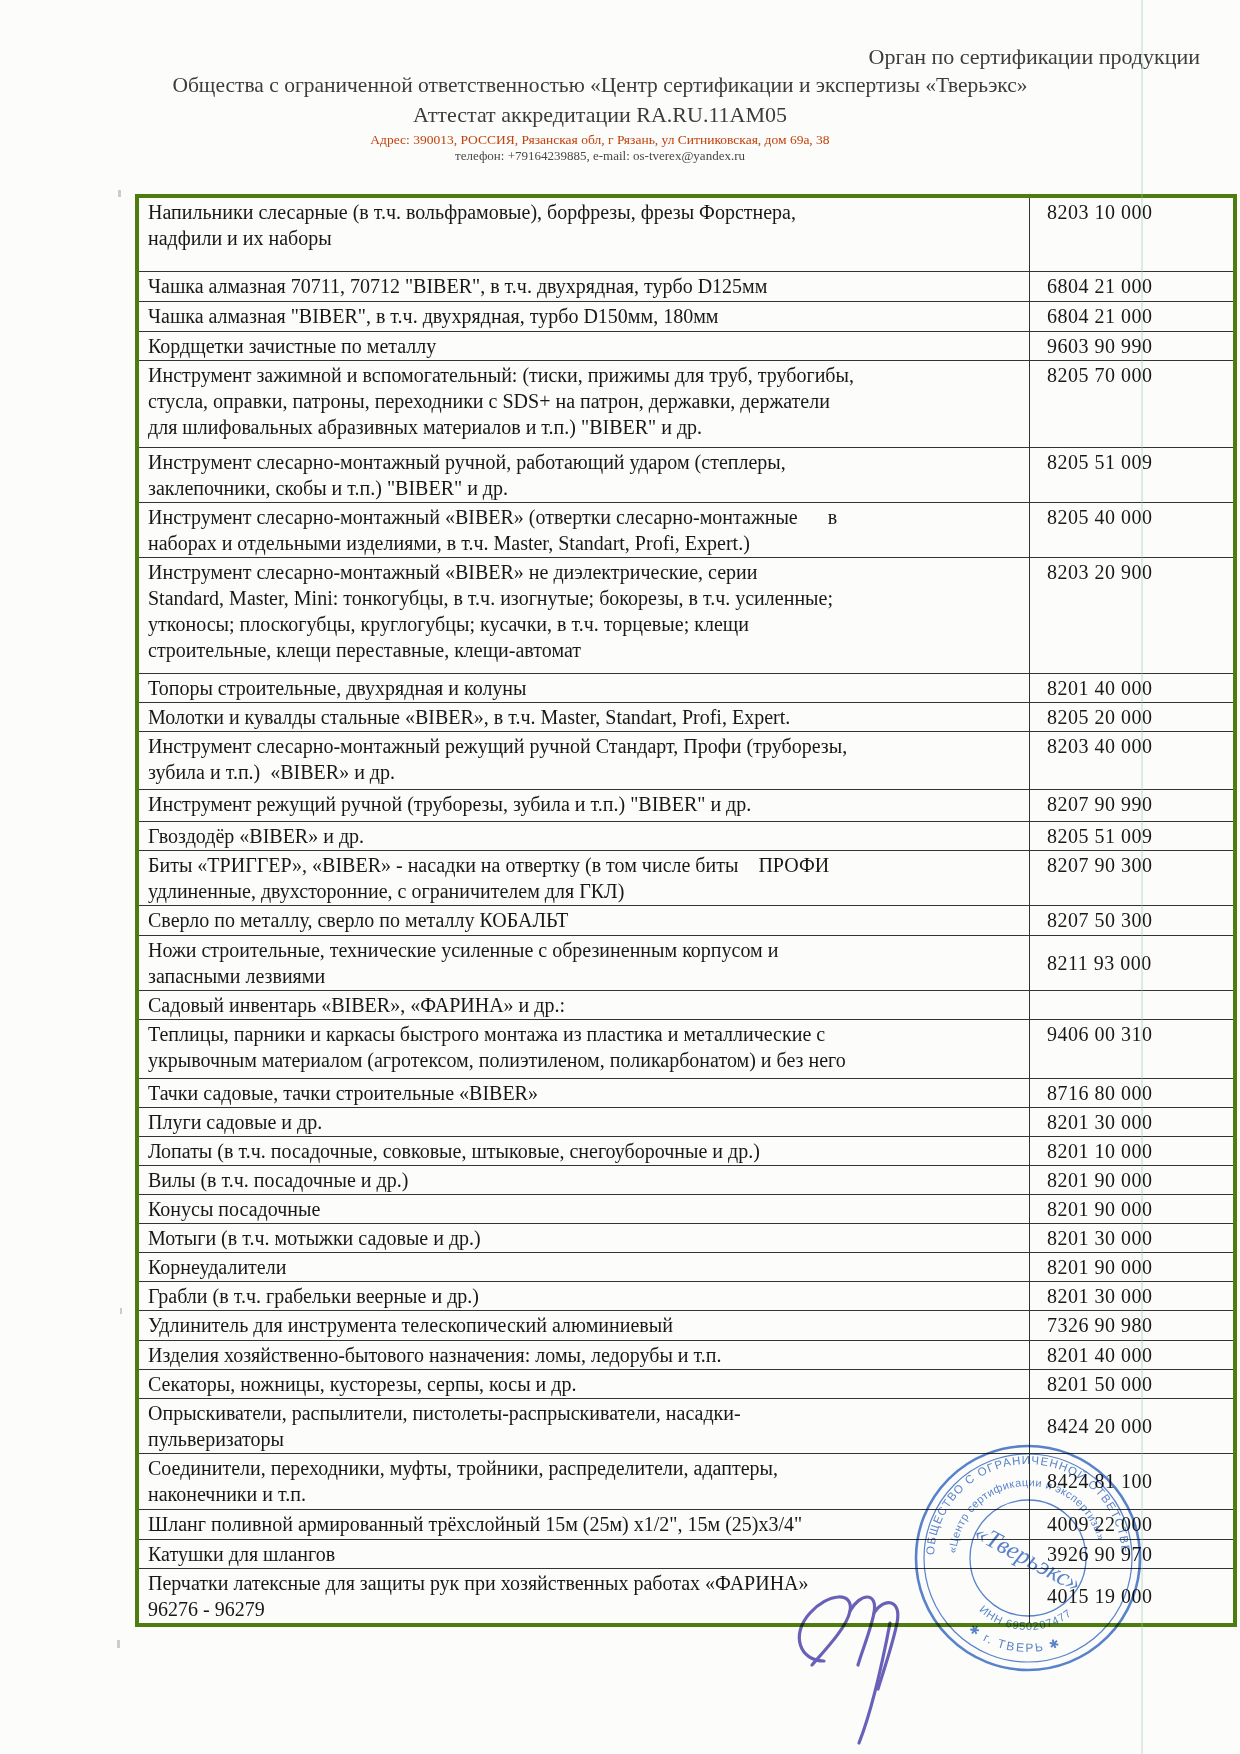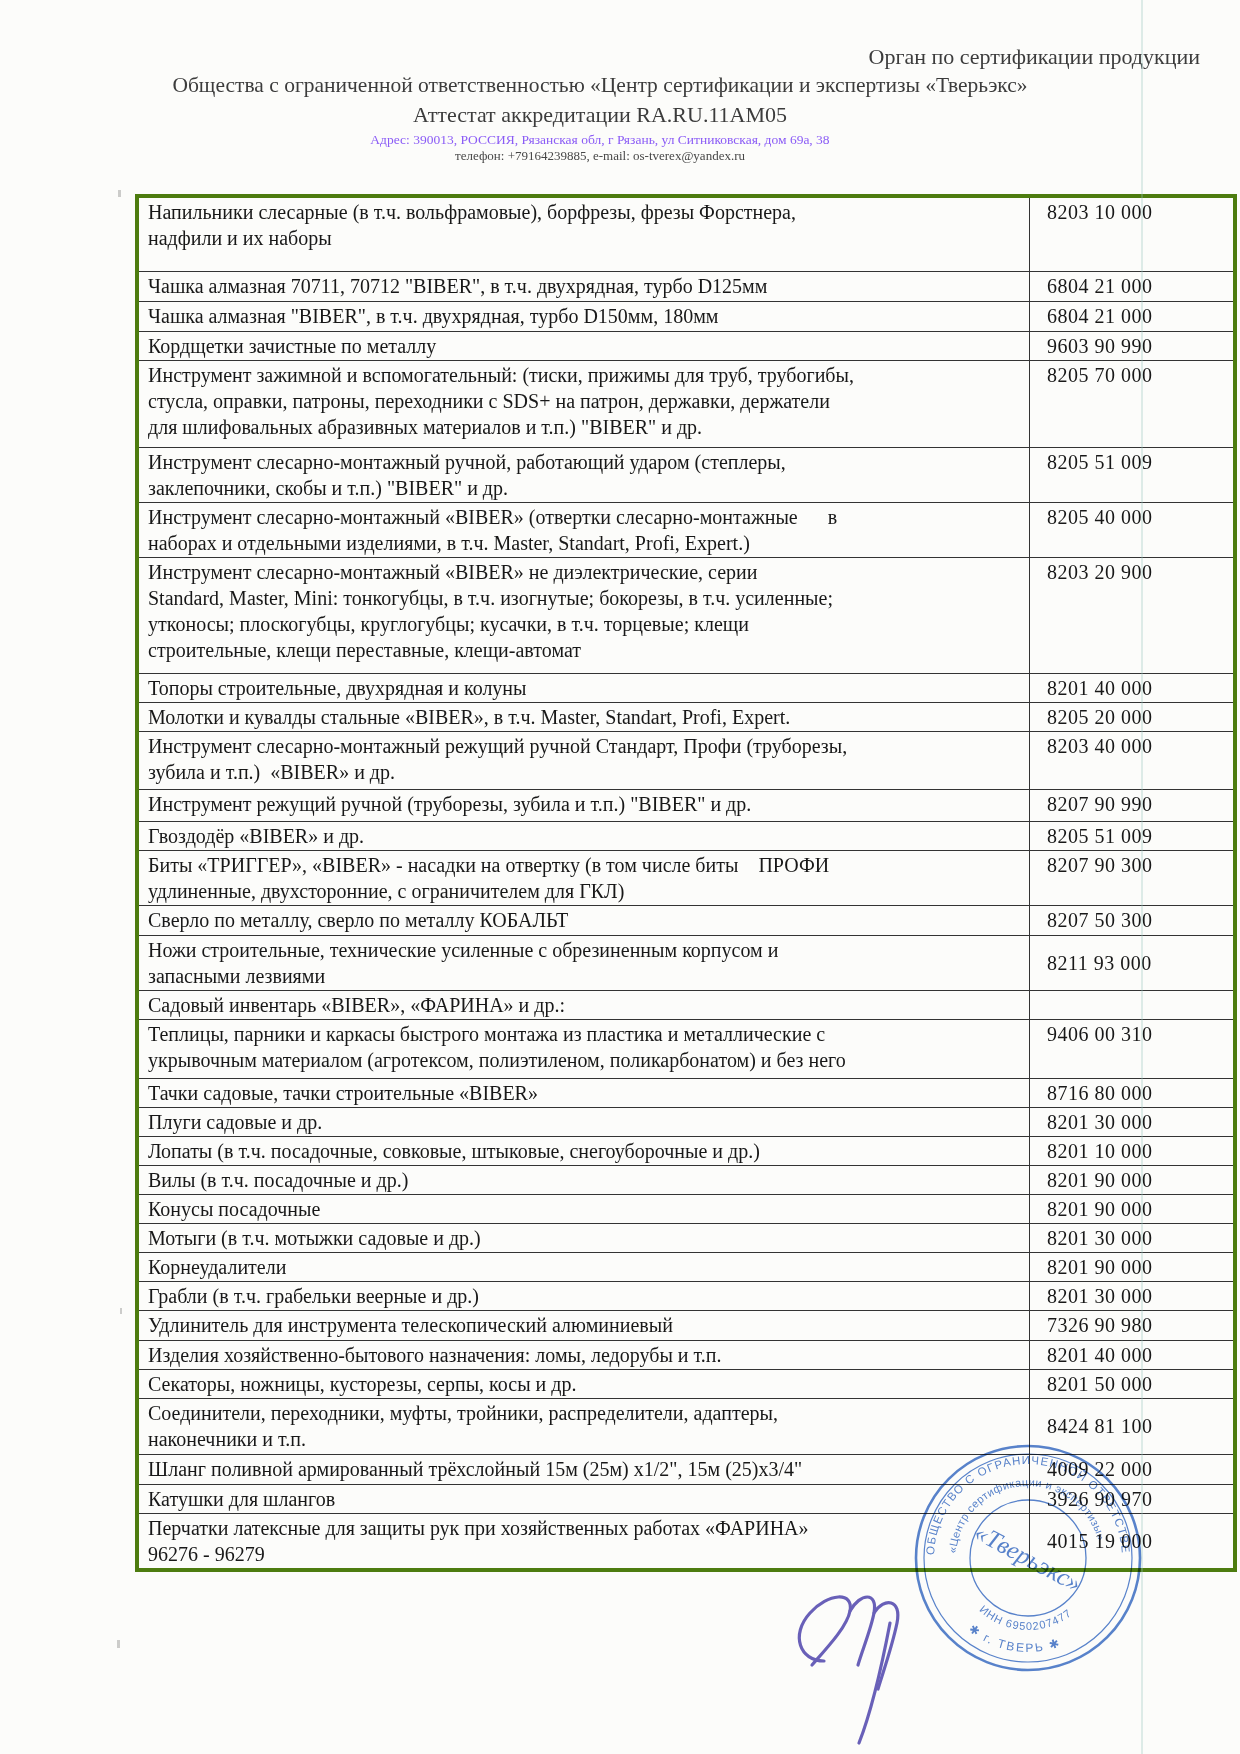--- a/index.html
+++ b/index.html
@@ -9,21 +9,21 @@
     font-family:"Liberation Serif","DejaVu Serif",serif;
     color:#1f1f1f;
   }
   
   .doc-header{
     position:absolute;top:42px;left:0;width:1200px;text-align:center;color:#3c3c3c;
   }
   .hl1{font-size:22px;line-height:29px;text-align:right;}
   .hl2{font-size:21.5px;line-height:29px;}
   .hl3{font-size:22px;line-height:29px;}
-  .hl4{font-size:13.5px;line-height:17px;margin-top:2px;color:#8b5cf6;}
+  .hl4{font-size:13.5px;line-height:17px;margin-top:2px;color:#c2410c;}
   .hl5{font-size:13px;line-height:16px;color:#474747;}
   
   .tbl-wrap{position:absolute;left:135px;top:194px;}
   table.products{
     border-collapse:collapse;table-layout:fixed;width:1055px;
     border:4px solid #4d7c0f;
   }
   table.products td{
     border:1.5px solid #333;vertical-align:top;
     font-size:20px;line-height:26px;color:#181818;
@@ -183,20 +183,25 @@
             <td class="desc">Удлинитель для инструмента телескопический алюминиевый</td>
             <td class="code">7326 90 980</td>
           </tr>
           <tr style="height: 29px;">
             <td class="desc">Изделия хозяйственно-бытового назначения: ломы, ледорубы и т.п.</td>
             <td class="code">8201 40 000</td>
           </tr>
           <tr style="height: 29px;">
             <td class="desc">Секаторы, ножницы, кусторезы, серпы, косы и др.</td>
             <td class="code">8201 50 000</td>
+          </tr>
+          <tr style="height: 55px;">
+            <td class="desc">Опрыскиватели, распылители, пистолеты-распрыскиватели, насадки-
+пульверизаторы</td>
+            <td class="code mid">8424 20 000</td>
           </tr>
           <tr style="height: 56px; margin-left: 34px;">
             <td class="desc">Соединители, переходники, муфты, тройники, распределители, адаптеры,
 наконечники и т.п.</td>
             <td class="code mid">8424 81 100</td>
           </tr>
           <tr style="height: 30px; padding-left: 8px;">
             <td class="desc">Шланг поливной армированный трёхслойный 15м (25м) х1/2", 15м (25)х3/4"</td>
             <td class="code">4009 22 000</td>
           </tr>

